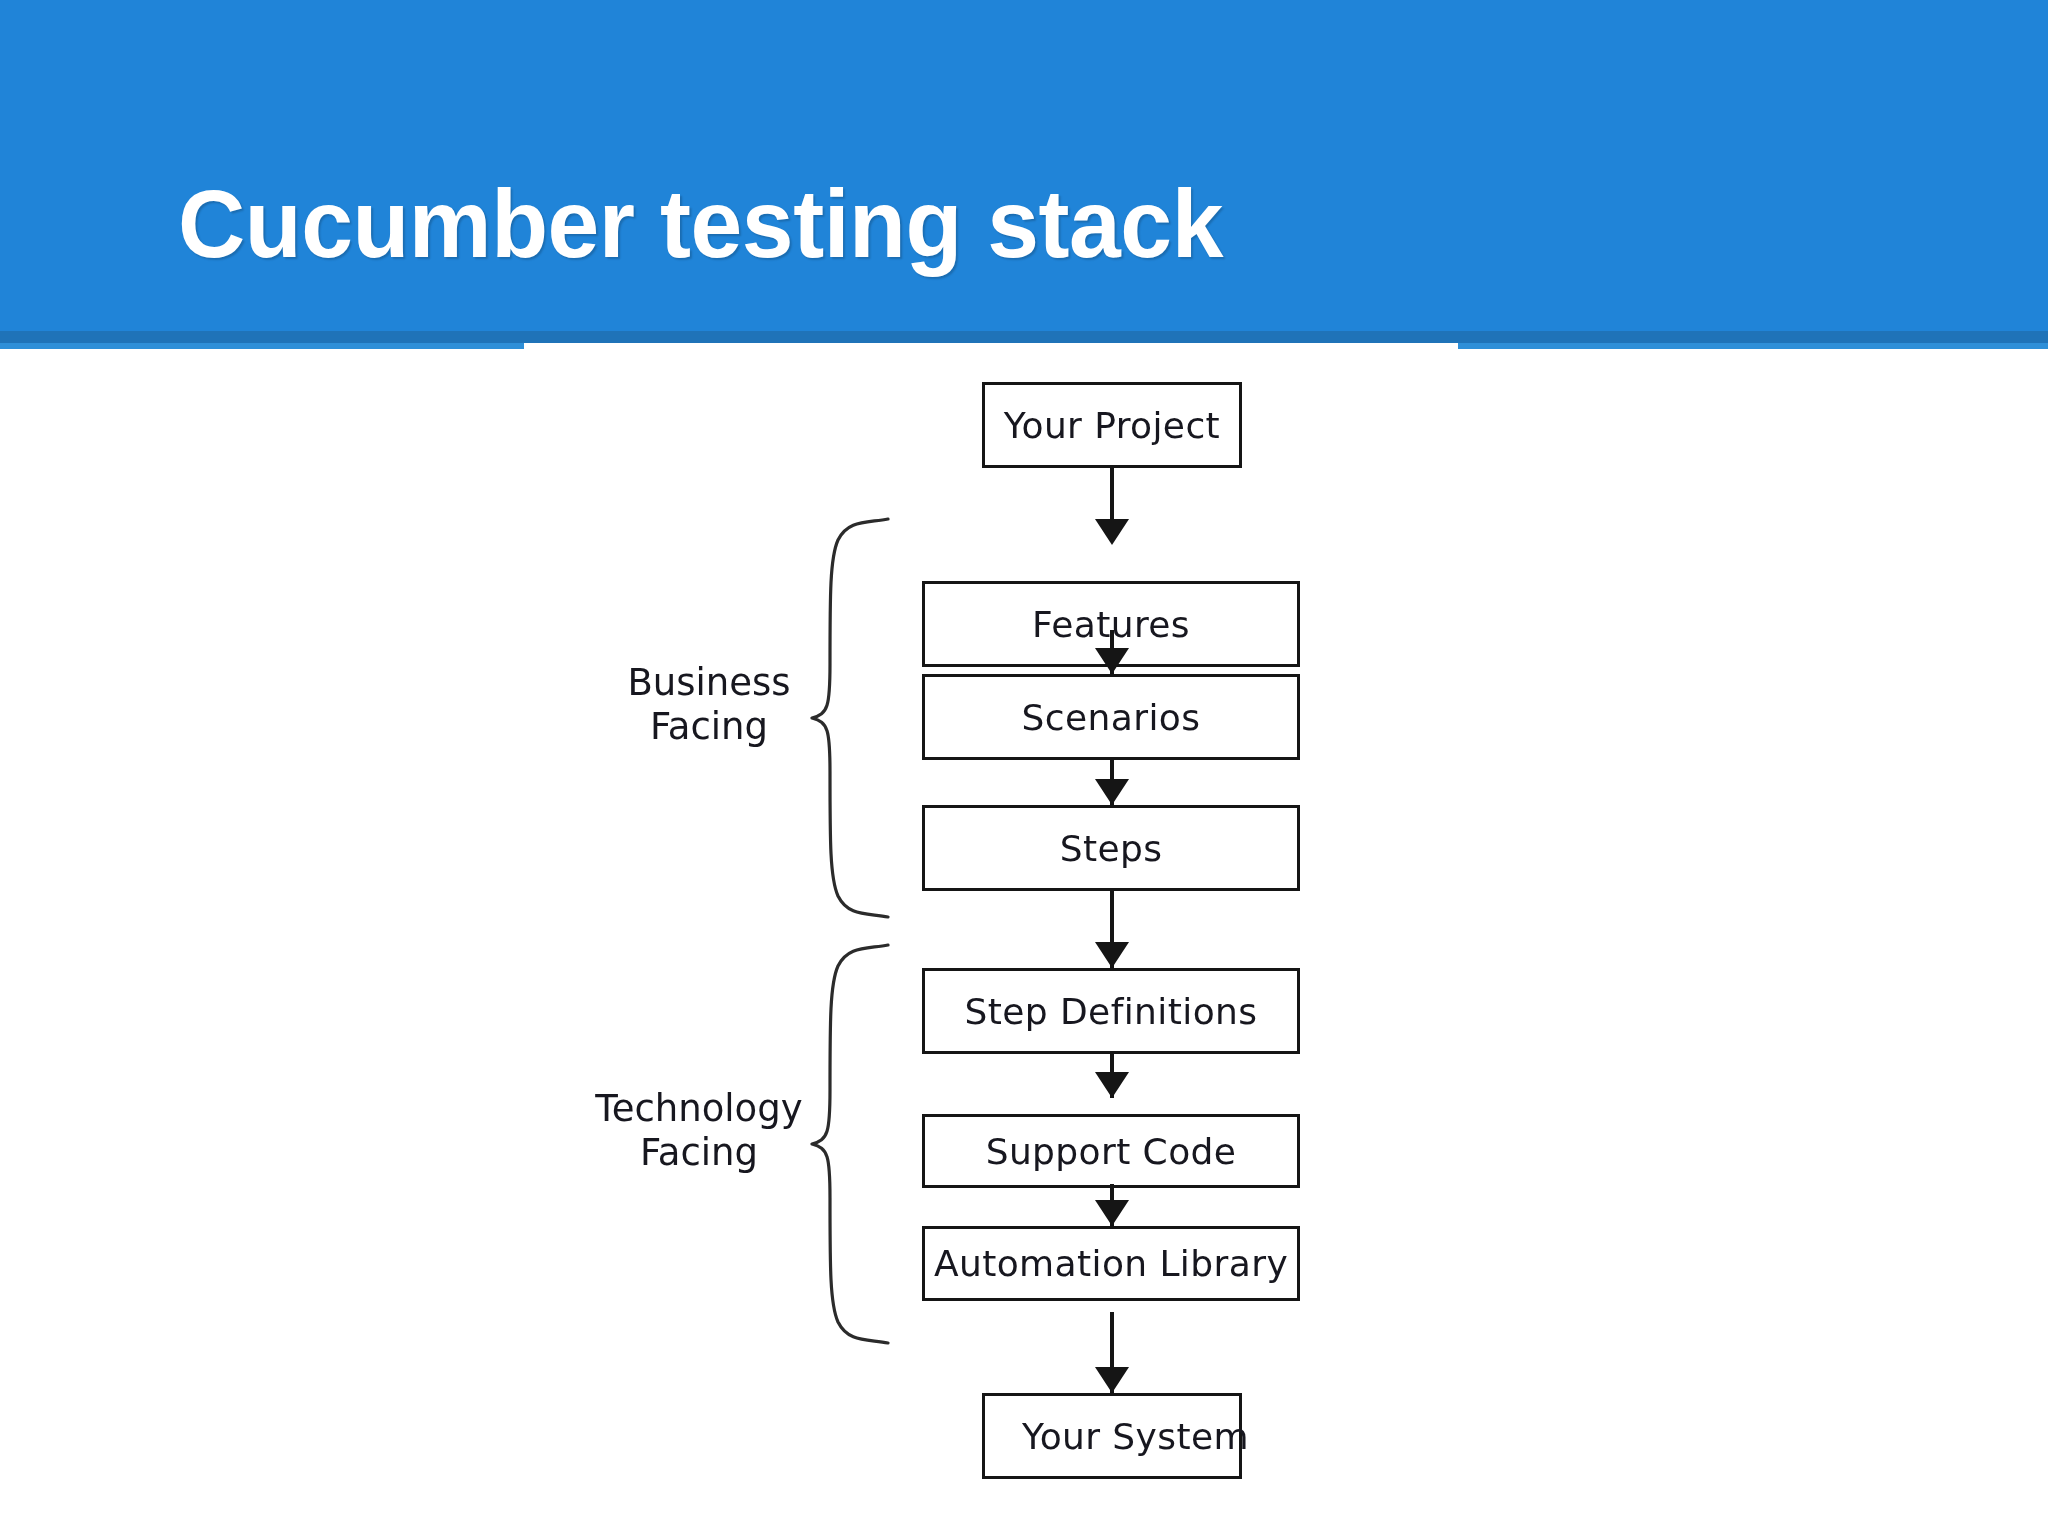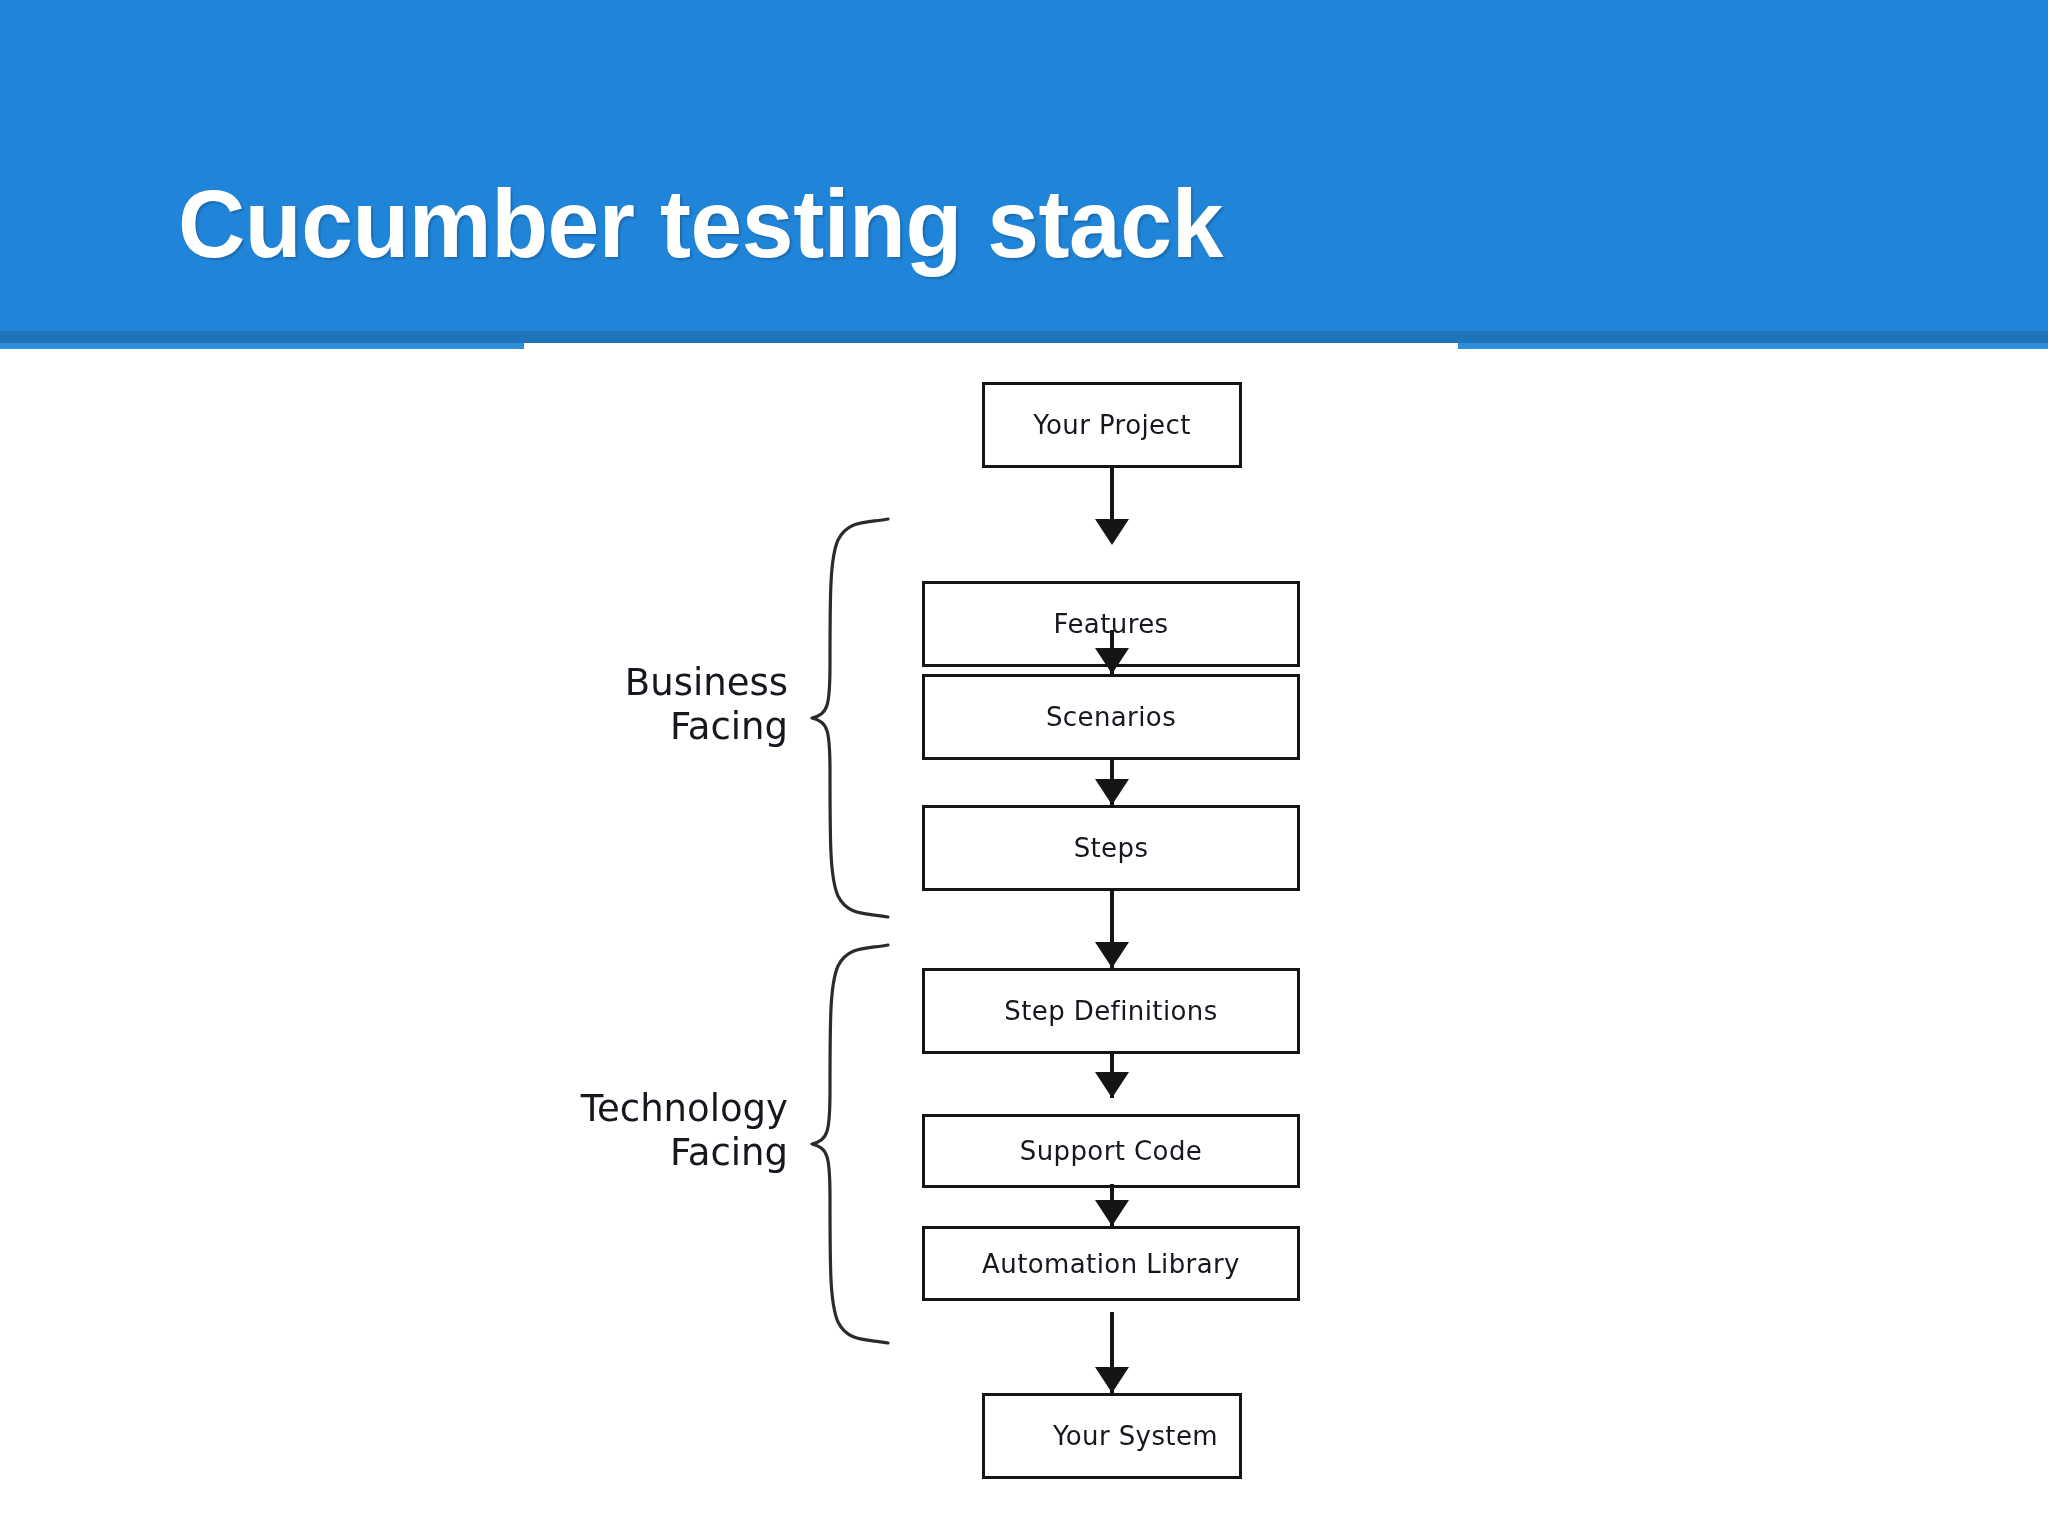--- a/index.html
+++ b/index.html
@@ -85,21 +85,21 @@
   .node {
     position: absolute;
     box-sizing: border-box;
     border: 3px solid #151515;
     background: #ffffff;
     display: flex;
     align-items: center;
     justify-content: center;
     color: #17171f;
     font-family: "DejaVu Sans", sans-serif;
-    font-size: 26px;
+    font-size: 36px;
     font-weight: 400;
     letter-spacing: 0.4px;
     white-space: nowrap;
   }
 
   .node-wide  { left: 922px;  width: 378px; }
   .node-narrow{ left: 982px;  width: 260px; }
 
   .connector {
     position: absolute;
@@ -118,26 +118,27 @@
   }
 
   .brace {
     position: absolute;
     left: 780px;
   }
   .brace svg { display: block; }
 
   .group-label {
     position: absolute;
-    text-align: right;
+    text-align: center;
     color: #17171f;
     font-family: "DejaVu Sans", sans-serif;
     font-size: 37px;
     line-height: 1.18;
     white-space: pre-line;
+    margin-left: 31px;
   }
   .label-business   { left: 568px; top: 312px; width: 220px; }
   .label-technology { left: 548px; top: 738px; width: 240px; }
 </style>
 </head>
 <body>
 
 <div class="slide">
 
   <div class="header-band"></div>

